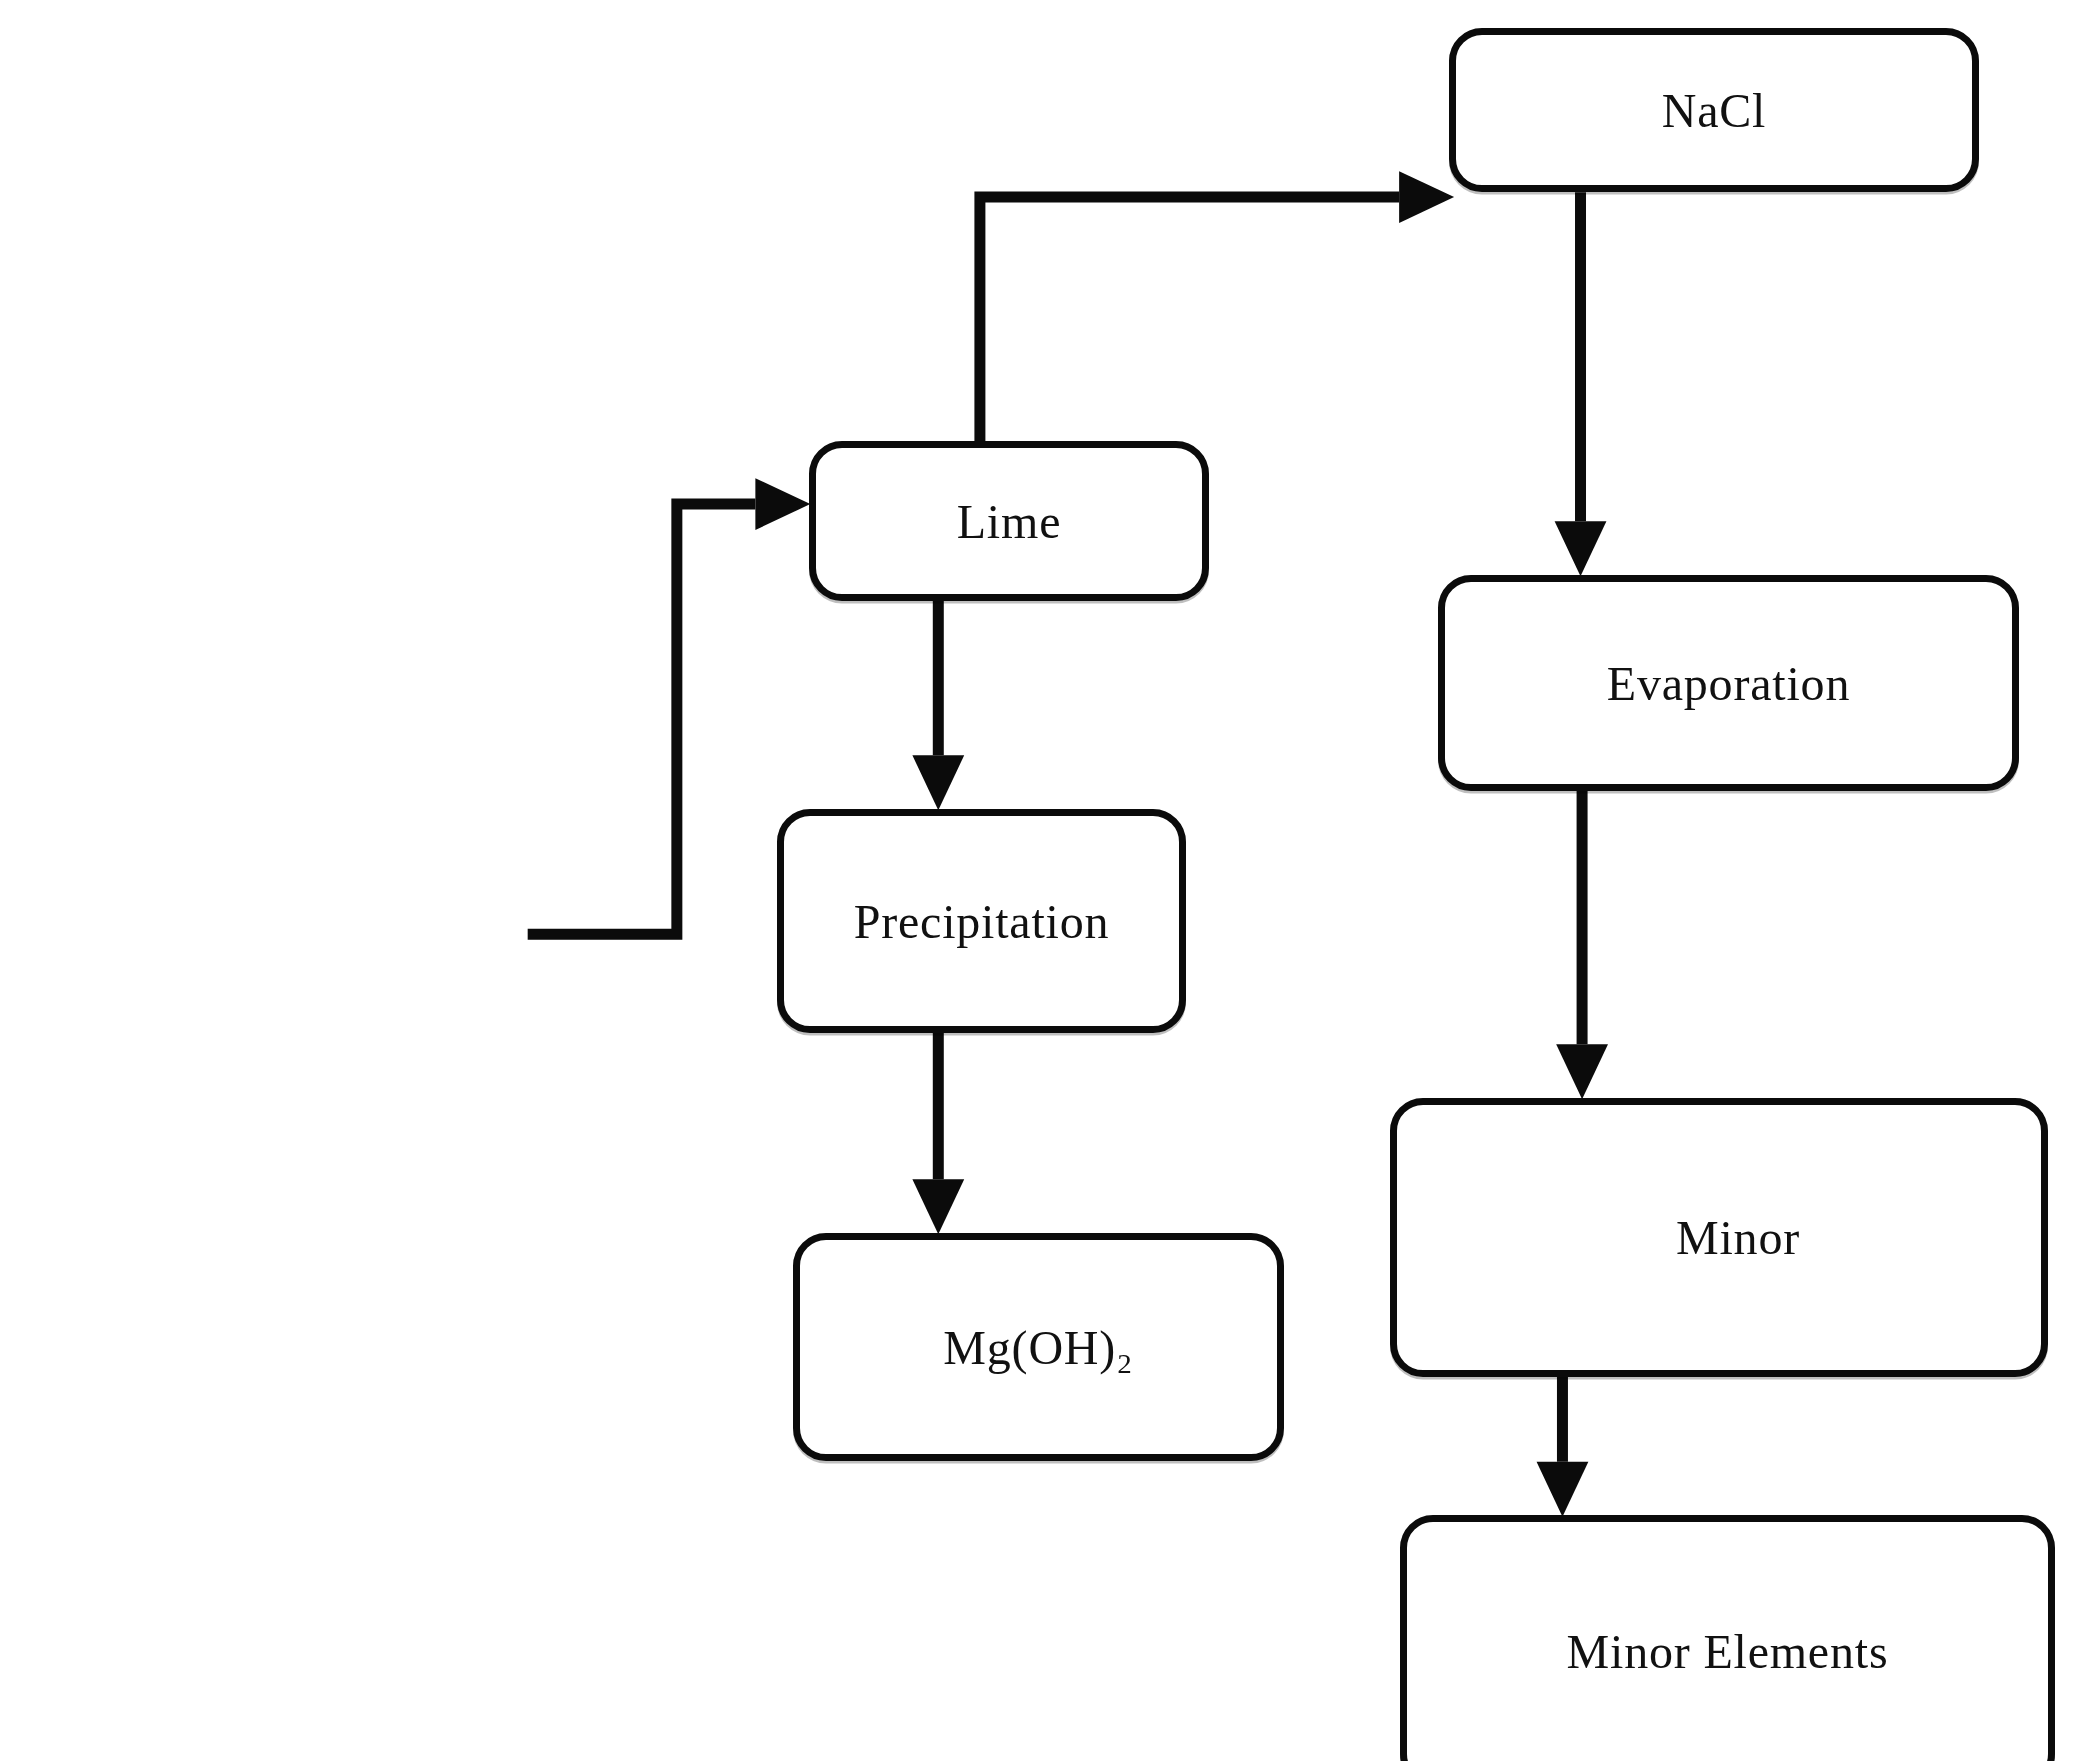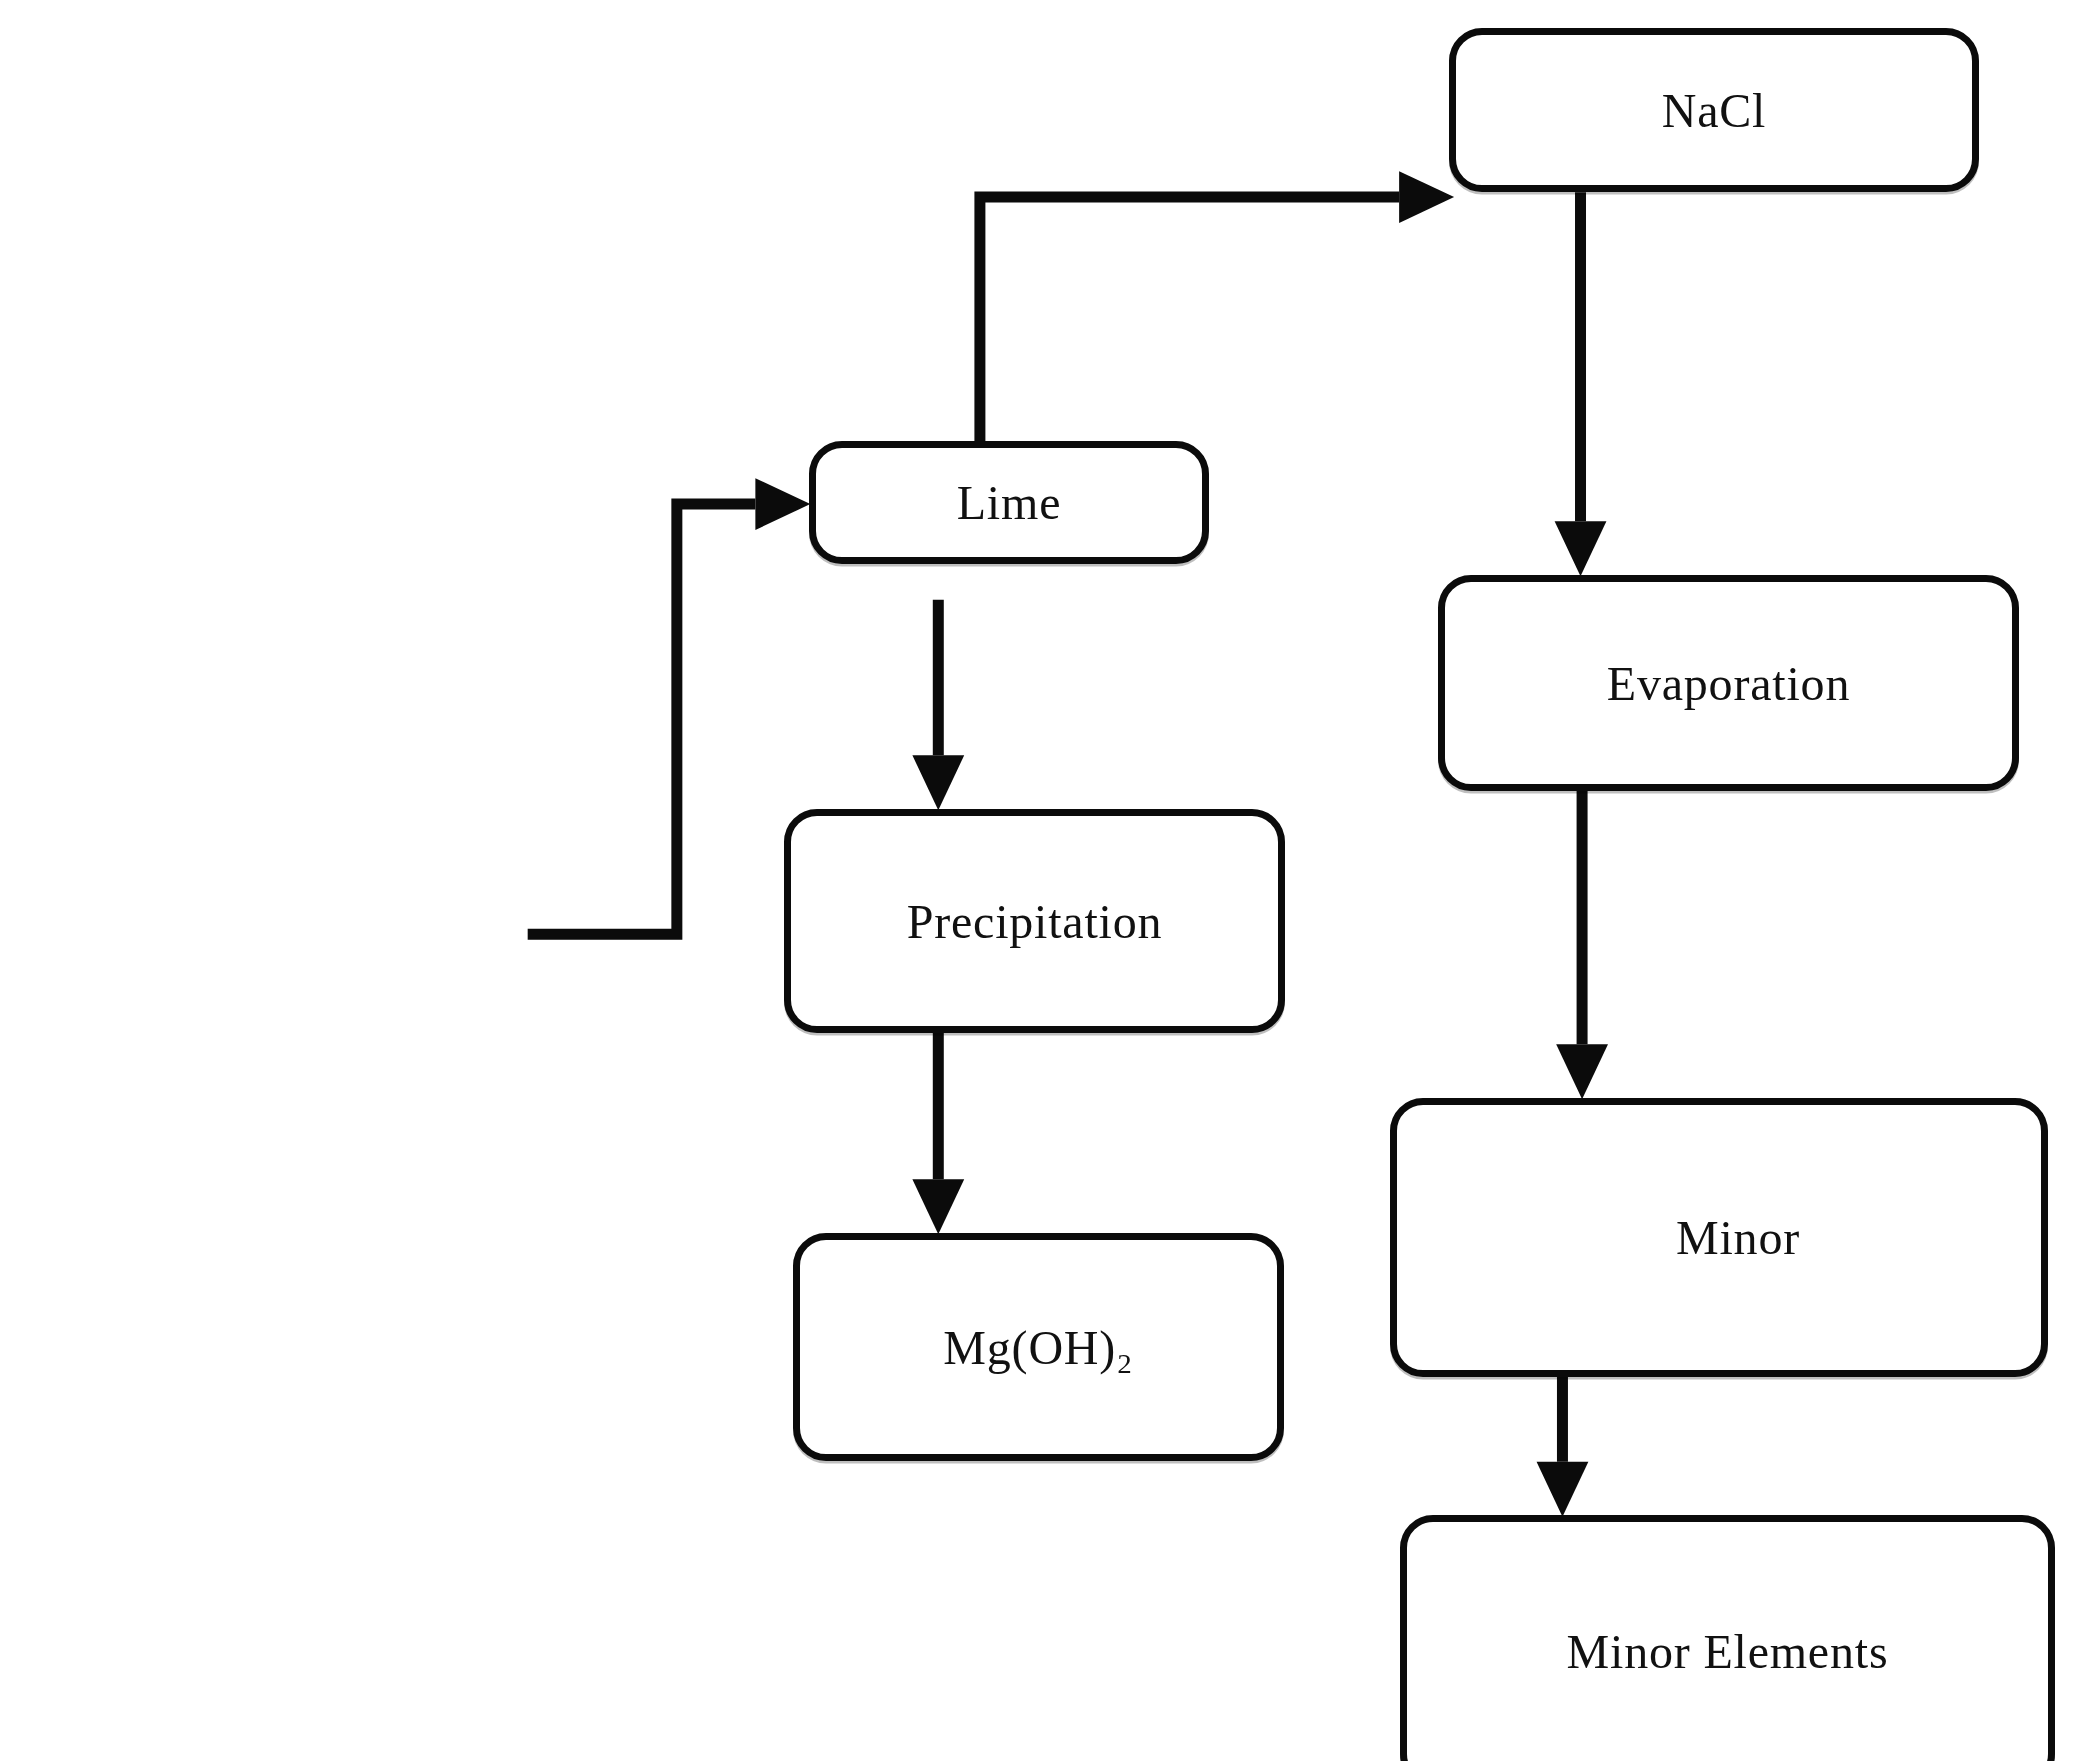--- a/index.html
+++ b/index.html
@@ -32,24 +32,24 @@
     align-items: center;
     justify-content: center;
     text-align: center;
     font-size: 48px;
     color: #111111;
     letter-spacing: 0.8px;
     box-shadow: 0 2.4px 0 rgba(0,0,0,0.25);
   }
   
   .node-nacl           { left: 1449px; top: 28px;   width: 530px; height: 164px; }
-  .node-lime           { left: 809px; top: 441px;  width: 400px; height: 123px; }
+  .node-lime           { left: 809px; top: 441px;  width: 400px; height: 160px; }
   .node-evaporation    { left: 1438px; top: 575px;  width: 581px; height: 216px; align-items: center; }
   .node-rejected-brime { left: 25px;   top: 817px; width: 503px; height: 196px; }
-  .node-precipitation  { left: 777px;  top: 809px; width: 501px; height: 224px; margin-left: 7px; }
+  .node-precipitation  { left: 777px;  top: 809px; width: 409px; height: 224px; }
   .node-minor          { left: 1390px; top: 1098px; width: 658px; height: 279px; padding-left: 38px; }
   .node-mgoh2          { left: 793px; top: 1233px; width: 491px; height: 228px; }
   .node-minor-elements { left: 1400px; top: 1515px; width: 655px; height: 272px; }
   .edge-line {
     fill: none;
     stroke: #0b0b0b;
     stroke-width: 14;
     stroke-linecap: butt;
     stroke-linejoin: miter;
   }

